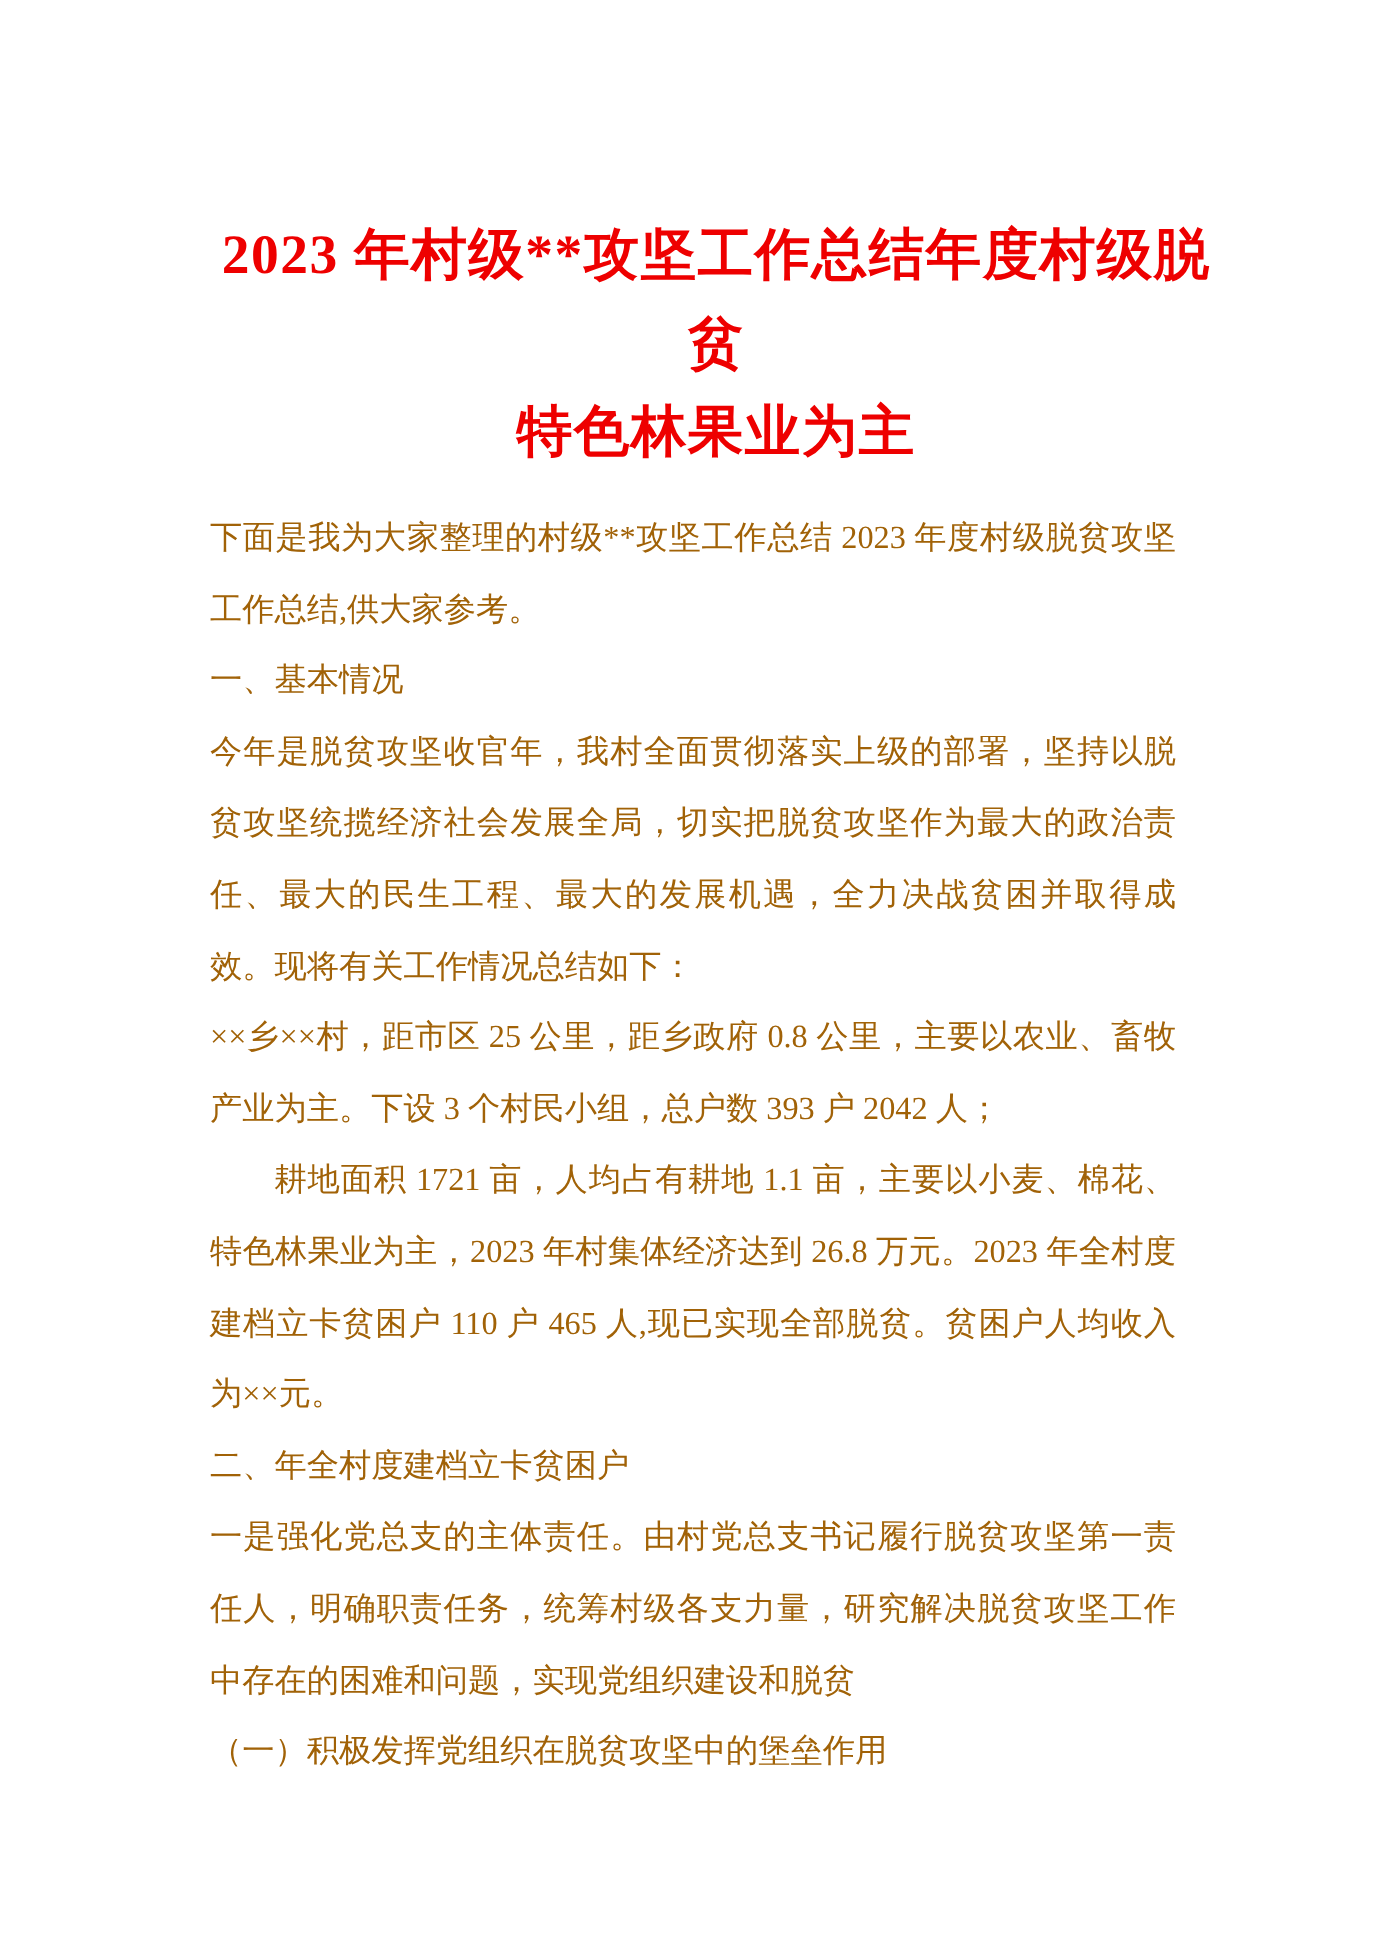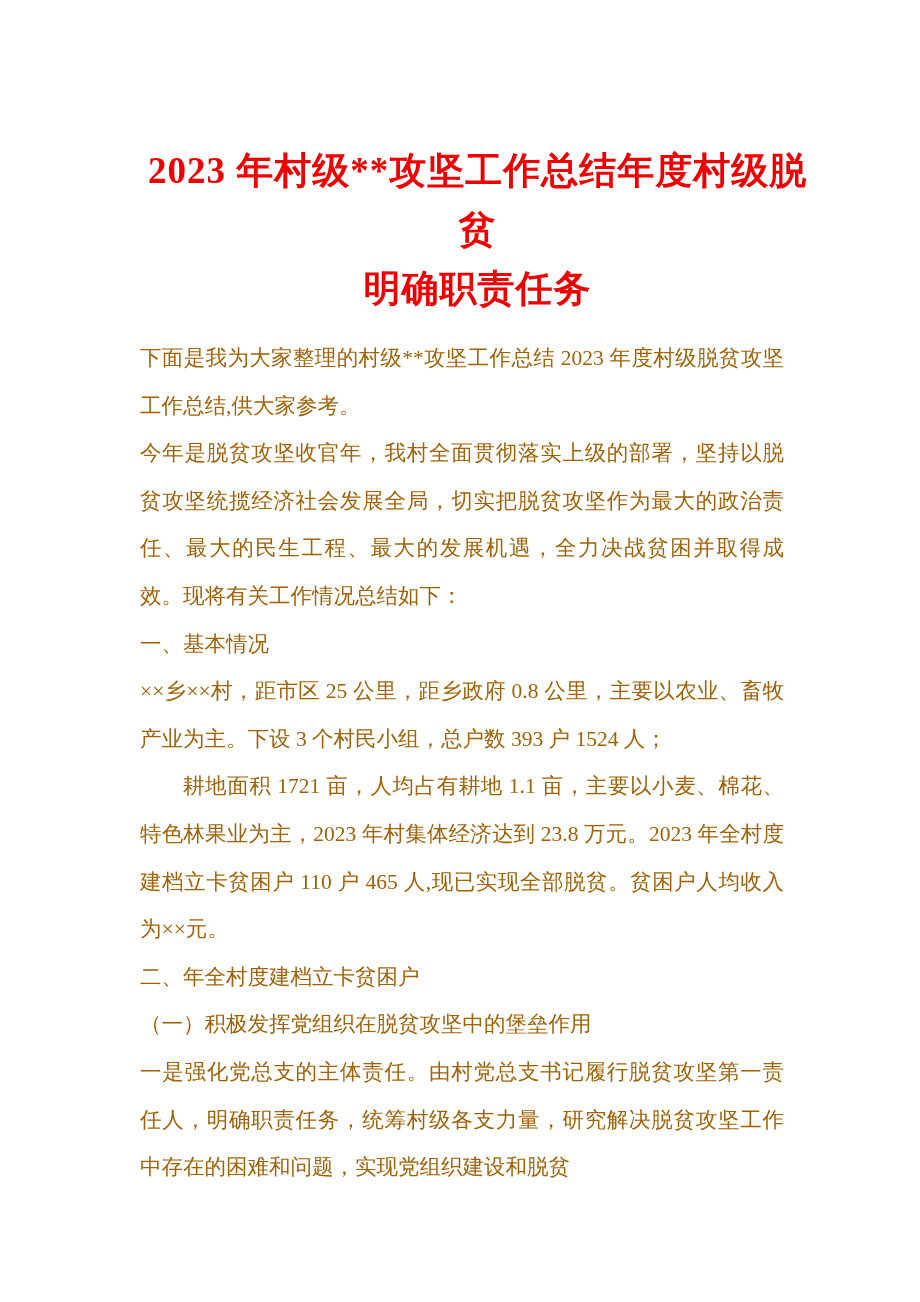--- a/index.html
+++ b/index.html
@@ -44,27 +44,27 @@
 
   .doc-body p.body-indent { text-indent: 43px; }
 </style>
 </head>
 <body>
 
 <div class="page">
 
   <h1 class="doc-title" style="color: rgb(238, 0, 0);">
     <span class="title-line">2023 年村级**攻坚工作总结年度村级脱贫</span>
-    <span class="title-line">明确职责任务</span>
+    <span class="title-line">特色林果业为主</span>
   </h1>
 
   <div class="doc-body" id="paragraphs" style="color: #a16207;">
       <p class="para body">下面是我为大家整理的村级**攻坚工作总结 2023 年度村级脱贫攻坚工作总结,供大家参考。</p>
+      <p class="para heading">一、基本情况</p>
       <p class="para body">今年是脱贫攻坚收官年，我村全面贯彻落实上级的部署，坚持以脱贫攻坚统揽经济社会发展全局，切实把脱贫攻坚作为最大的政治责任、最大的民生工程、最大的发展机遇，全力决战贫困并取得成效。现将有关工作情况总结如下：</p>
-      <p class="para heading">一、基本情况</p>
-      <p class="para body">××乡××村，距市区 25 公里，距乡政府 0.8 公里，主要以农业、畜牧产业为主。下设 3 个村民小组，总户数 393 户 1524 人；</p>
-      <p class="para body-indent">耕地面积 1721 亩，人均占有耕地 1.1 亩，主要以小麦、棉花、特色林果业为主，2023 年村集体经济达到 23.8 万元。2023 年全村度建档立卡贫困户 110 户 465 人,现已实现全部脱贫。贫困户人均收入为××元。</p>
+      <p class="para body">××乡××村，距市区 25 公里，距乡政府 0.8 公里，主要以农业、畜牧产业为主。下设 3 个村民小组，总户数 393 户 2042 人；</p>
+      <p class="para body-indent">耕地面积 1721 亩，人均占有耕地 1.1 亩，主要以小麦、棉花、特色林果业为主，2023 年村集体经济达到 26.8 万元。2023 年全村度建档立卡贫困户 110 户 465 人,现已实现全部脱贫。贫困户人均收入为××元。</p>
       <p class="para heading">二、年全村度建档立卡贫困户</p>
+      <p class="para body">一是强化党总支的主体责任。由村党总支书记履行脱贫攻坚第一责任人，明确职责任务，统筹村级各支力量，研究解决脱贫攻坚工作中存在的困难和问题，实现党组织建设和脱贫</p>
       <p class="para heading">（一）积极发挥党组织在脱贫攻坚中的堡垒作用</p>
-      <p class="para body">一是强化党总支的主体责任。由村党总支书记履行脱贫攻坚第一责任人，明确职责任务，统筹村级各支力量，研究解决脱贫攻坚工作中存在的困难和问题，实现党组织建设和脱贫</p>
     </div>
 
 </div>
 
 </body></html>

